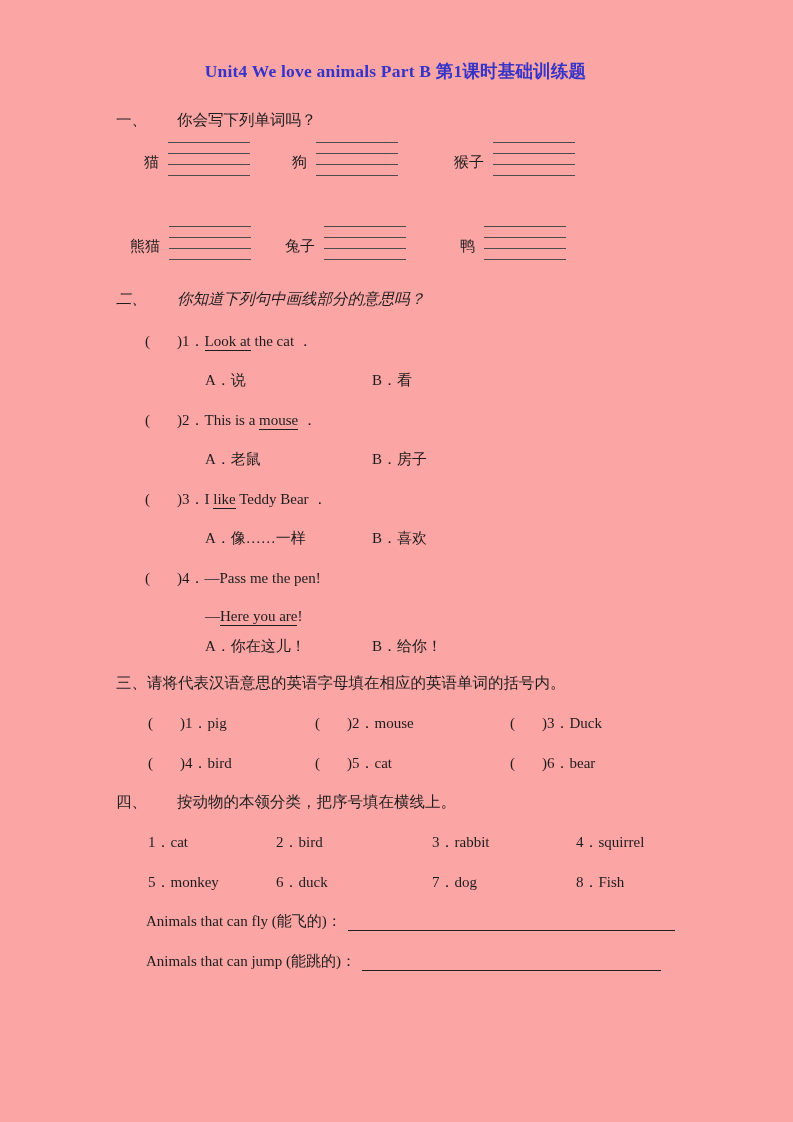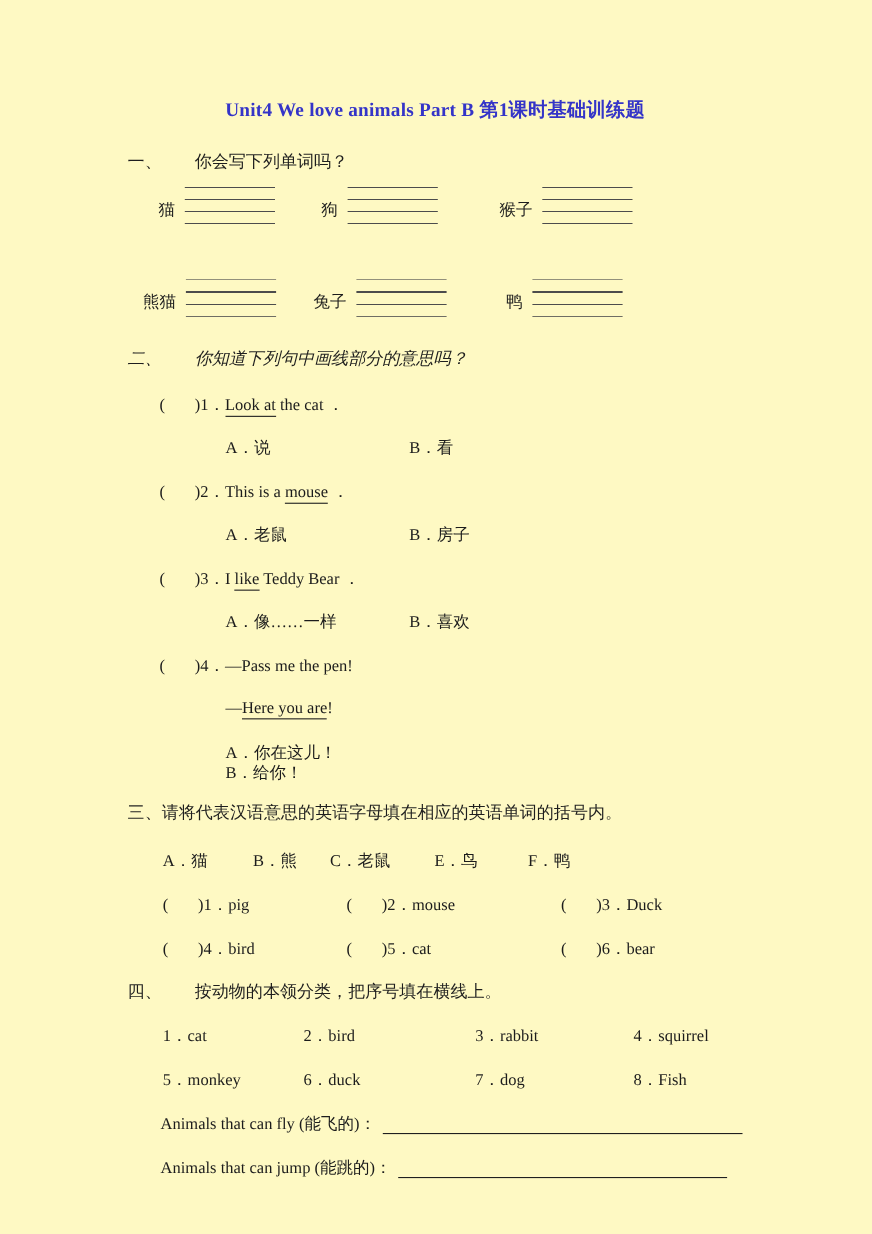--- a/index.html
+++ b/index.html
@@ -1,22 +1,22 @@
 <!DOCTYPE html>
 <html><head>
 <meta charset="utf-8">
 <style>
   html, body { margin: 0; padding: 0; background: #ffffff; }
   .page {
     position: relative;
     width: 793px;
     height: 1122px;
     box-sizing: border-box;
-    padding: 88px 118px 0 116px;
-    background: #fef9c3;
+    padding: 60px 118px 0 116px;
+    background: #fca5a5;
     color: #1c1c1c;
     font-family: "Liberation Serif", "DejaVu Serif", serif;
     font-size: 15px;
     overflow: hidden;
   }
   .title {
     font-size: 17.5px;
     font-weight: 700;
     text-align: center;
     line-height: 22px;
@@ -42,21 +42,21 @@
     background: repeating-linear-gradient(to bottom, #4c4c4c 0, #4c4c4c 1px, transparent 1px, transparent 11px);
   }
 
   
   .s1h { margin-top: 28px; }
   .s2h { margin-top: 29px; font-style: italic; }
   .q-line  { margin: 22px 0 0 29px; }
   .q-line.first { margin-top: 24px; }
   .q2-line { margin: 20px 0 0 89px; }
   .opt-line { margin: 21px 0 0 89px; display: flex; }
-  .opt-line.tight { margin-top: 23px; flex-direction: column; }
+  .opt-line.tight { margin-top: 12px; }
   .opt-a { display: inline-block; min-width: 167px; }
   .paren-gap { display: inline-block; width: 27px; }
   .u { border-bottom: 1.2px solid #1f1f1f; padding-bottom: 1px; }
   .u:empty { border-bottom: none; padding: 0; }
 
   
   .s3h { margin-top: 18px; }
   .letters-row { margin: 25px 0 0 32px; display: grid; grid-template-columns: 82px 70px 95px 85px auto; }
   .s3-row { margin: 22px 0 0 32px; display: grid; grid-template-columns: 167px 195px auto; }
 
@@ -144,27 +144,20 @@
   </div>
   <div class="line opt-line tight">
     <span class="opt-a">A．你在这儿！</span>
     <span>B．给你！</span>
   </div>
 
   <div class="sec-heading s3h">
     <span>三、</span><span>请将代表汉语意思的英语字母填在相应的英语单词的括号内。</span>
   </div>
 
-  <div class="line letters-row">
-    <span>A．猫</span>
-    <span>B．熊</span>
-    <span>C．老鼠</span>
-    <span>E．鸟</span>
-    <span>F．鸭</span>
-  </div>
 
   <div class="line s3-row">
     <span><span>(</span><span class="paren-gap"></span><span>)1．pig</span></span>
     <span><span>(</span><span class="paren-gap"></span><span>)2．mouse</span></span>
     <span><span>(</span><span class="paren-gap"></span><span>)3．Duck</span></span>
   </div>
   <div class="line s3-row">
     <span><span>(</span><span class="paren-gap"></span><span>)4．bird</span></span>
     <span><span>(</span><span class="paren-gap"></span><span>)5．cat</span></span>
     <span><span>(</span><span class="paren-gap"></span><span>)6．bear</span></span>

